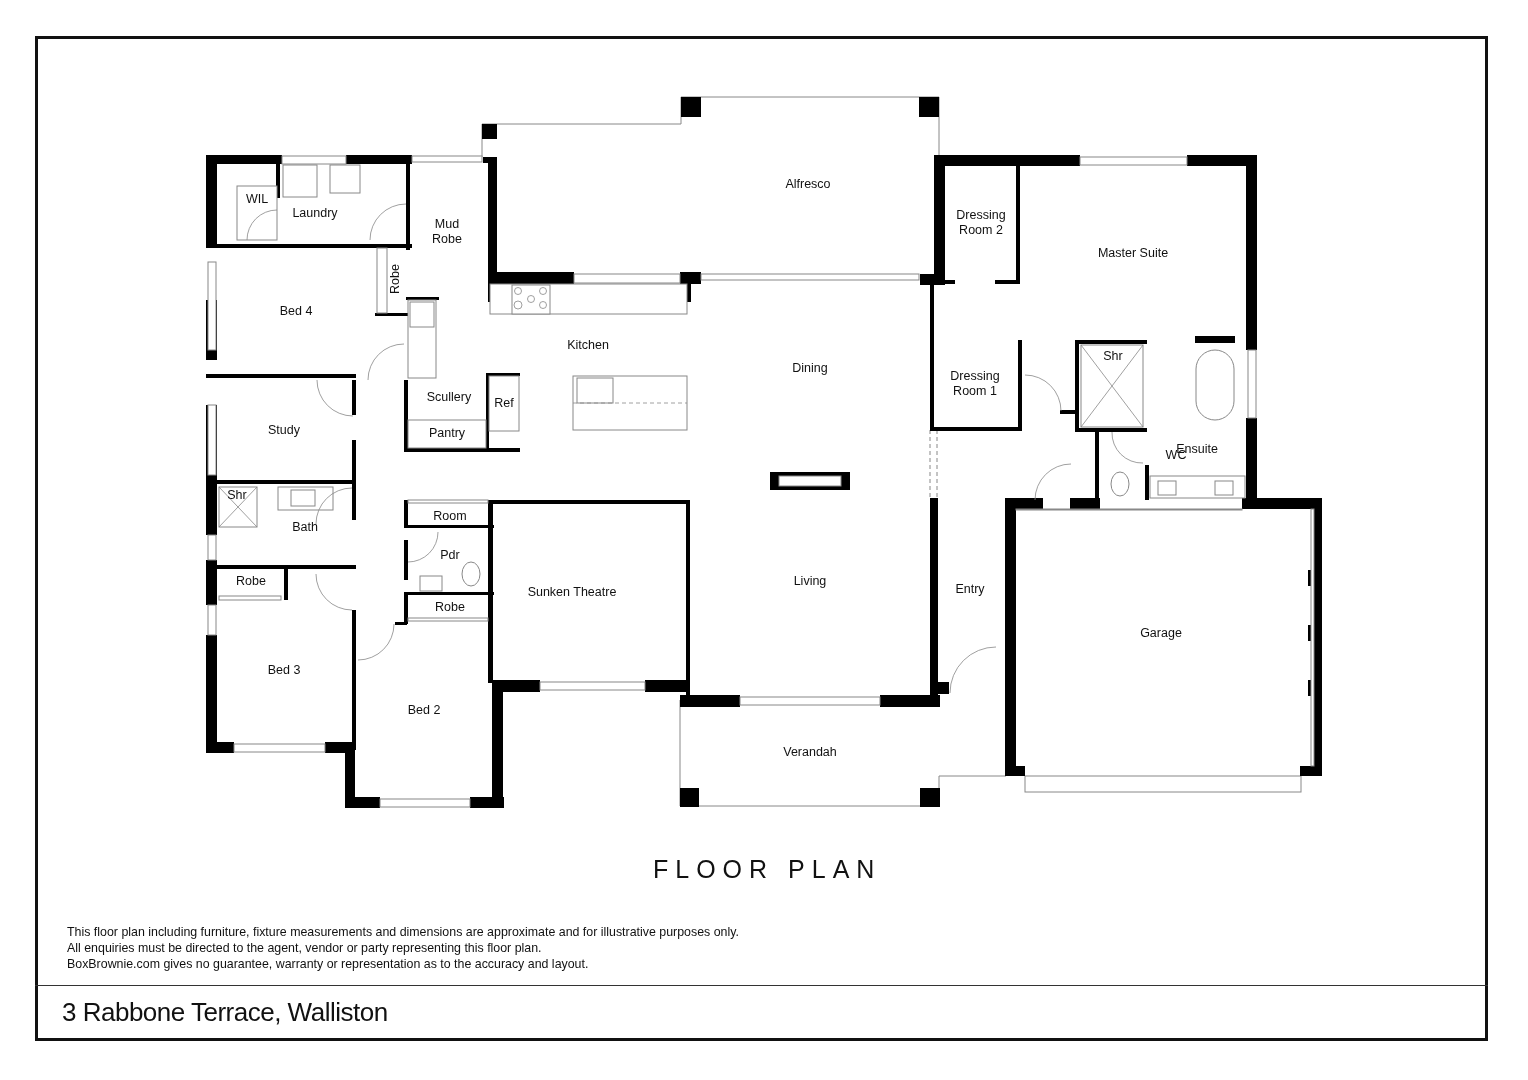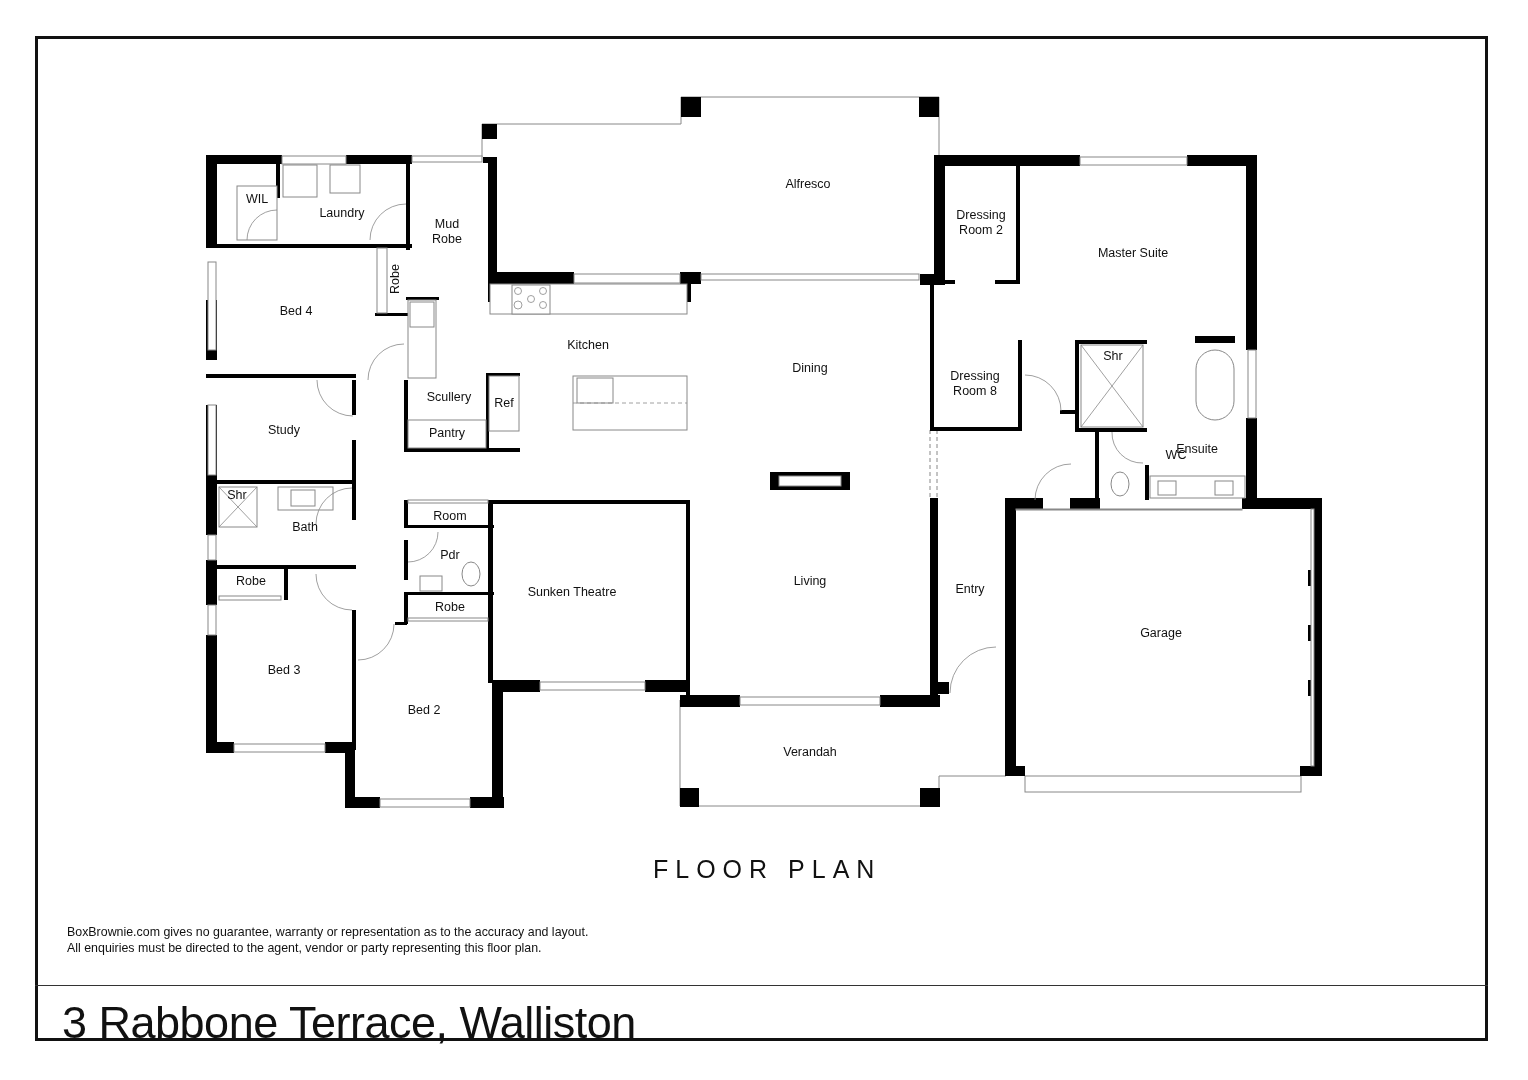--- a/index.html
+++ b/index.html
@@ -5,21 +5,21 @@
   html, body { margin:0; padding:0; background:#ffffff; }
   body { width:1528px; height:1080px; position:relative; overflow:hidden; font-family:"Liberation Sans", sans-serif; color:#111; }
   .frame { position:absolute; left:35px; top:36px; width:1453px; height:1005px; border:3px solid #111; box-sizing:border-box; }
   .divider { position:absolute; left:35px; top:985px; width:1453px; height:1px; background:#333; }
   svg.plan { position:absolute; left:0; top:0; width:1528px; height:1080px; }
   .room-label { position:absolute; font-size:12.5px; text-align:center; line-height:15px; white-space:nowrap; transform:translate(-50%,-50%); }
   .room-label.vert { transform:translate(-50%,-50%) rotate(-90deg); }
   .plan-title { position:absolute; left:653px; top:855px; font-size:25px; letter-spacing:7px;text-align:right; }
   .disclaimer { position:absolute; left:67px; top:924px; font-size:12.4px; line-height:16px; }
   .disclaimer div { white-space:nowrap; }
-  .address { position:absolute; left:62px; top:997px; font-size:45px; letter-spacing:-0.5px; }
+  .address { position:absolute; left:62px; top:997px; font-size:26px; letter-spacing:-0.5px; }
 </style>
 </head>
 <body>
 
 <div class="frame"></div>
 <div class="divider"></div>
 
 <svg class="plan" viewBox="0 0 1528 1080">
   <g fill="none" stroke="#888" stroke-width="1">
 
@@ -205,33 +205,33 @@
     <path d="M408,562 A30,30 0 0 0 438,532"></path>
     <path d="M950,693 A46,46 0 0 1 996,647"></path>
     <path d="M1035,500 A36,36 0 0 1 1071,464"></path>
     <path d="M1025,375 A36,36 0 0 1 1061,411"></path>
     <path d="M1112,432 A30,30 0 0 0 1143,463"></path>
   </g>
 </svg>
 
 <div>
   <div class="room-label" style="left:257px;top:199px">WIL</div>
-  <div class="room-label" style="left:342px;top:213px">Laundry</div>
+  <div class="room-label" style="left:315px;top:213px">Laundry</div>
   <div class="room-label" style="left:447px;top:224px">Mud</div>
   <div class="room-label" style="left:447px;top:239px">Robe</div>
   <div class="room-label" style="left:808px;top:184px">Alfresco</div>
   <div class="room-label" style="left:981px;top:215px">Dressing</div>
   <div class="room-label" style="left:981px;top:230px">Room 2</div>
   <div class="room-label" style="left:1133px;top:253px">Master Suite</div>
   <div class="room-label" style="left:296px;top:311px">Bed 4</div>
   <div class="room-label vert" style="left:395px;top:279px">Robe</div>
   <div class="room-label" style="left:588px;top:345px">Kitchen</div>
   <div class="room-label" style="left:810px;top:368px">Dining</div>
   <div class="room-label" style="left:975px;top:376px">Dressing</div>
-  <div class="room-label" style="left:975px;top:391px">Room 8</div>
+  <div class="room-label" style="left:975px;top:391px">Room 1</div>
   <div class="room-label" style="left:1113px;top:356px">Shr</div>
   <div class="room-label" style="left:284px;top:430px">Study</div>
   <div class="room-label" style="left:449px;top:397px">Scullery</div>
   <div class="room-label" style="left:504px;top:403px">Ref</div>
   <div class="room-label" style="left:447px;top:433px">Pantry</div>
   <div class="room-label" style="left:1197px;top:449px">Ensuite</div>
   <div class="room-label" style="left:1176px;top:455px">WC</div>
   <div class="room-label" style="left:237px;top:495px">Shr</div>
   <div class="room-label" style="left:305px;top:527px">Bath</div>
   <div class="room-label" style="left:450px;top:516px">Room</div>
@@ -243,17 +243,18 @@
   <div class="room-label" style="left:970px;top:589px">Entry</div>
   <div class="room-label" style="left:1161px;top:633px">Garage</div>
   <div class="room-label" style="left:284px;top:670px">Bed 3</div>
   <div class="room-label" style="left:424px;top:710px">Bed 2</div>
   <div class="room-label" style="left:810px;top:752px">Verandah</div>
 </div>
 
 <div class="plan-title">FLOOR PLAN</div>
 
 <div class="disclaimer">
+  <div>This floor plan including furniture, fixture measurements and dimensions are approximate and for illustrative purposes only.</div>
+  <div>All enquiries must be directed to the agent, vendor or party representing this floor plan.</div>
   <div>BoxBrownie.com gives no guarantee, warranty or representation as to the accuracy and layout.</div>
-  <div>All enquiries must be directed to the agent, vendor or party representing this floor plan.</div>
 </div>
 
 <div class="address">3 Rabbone Terrace, Walliston</div>
 
 </body></html>

